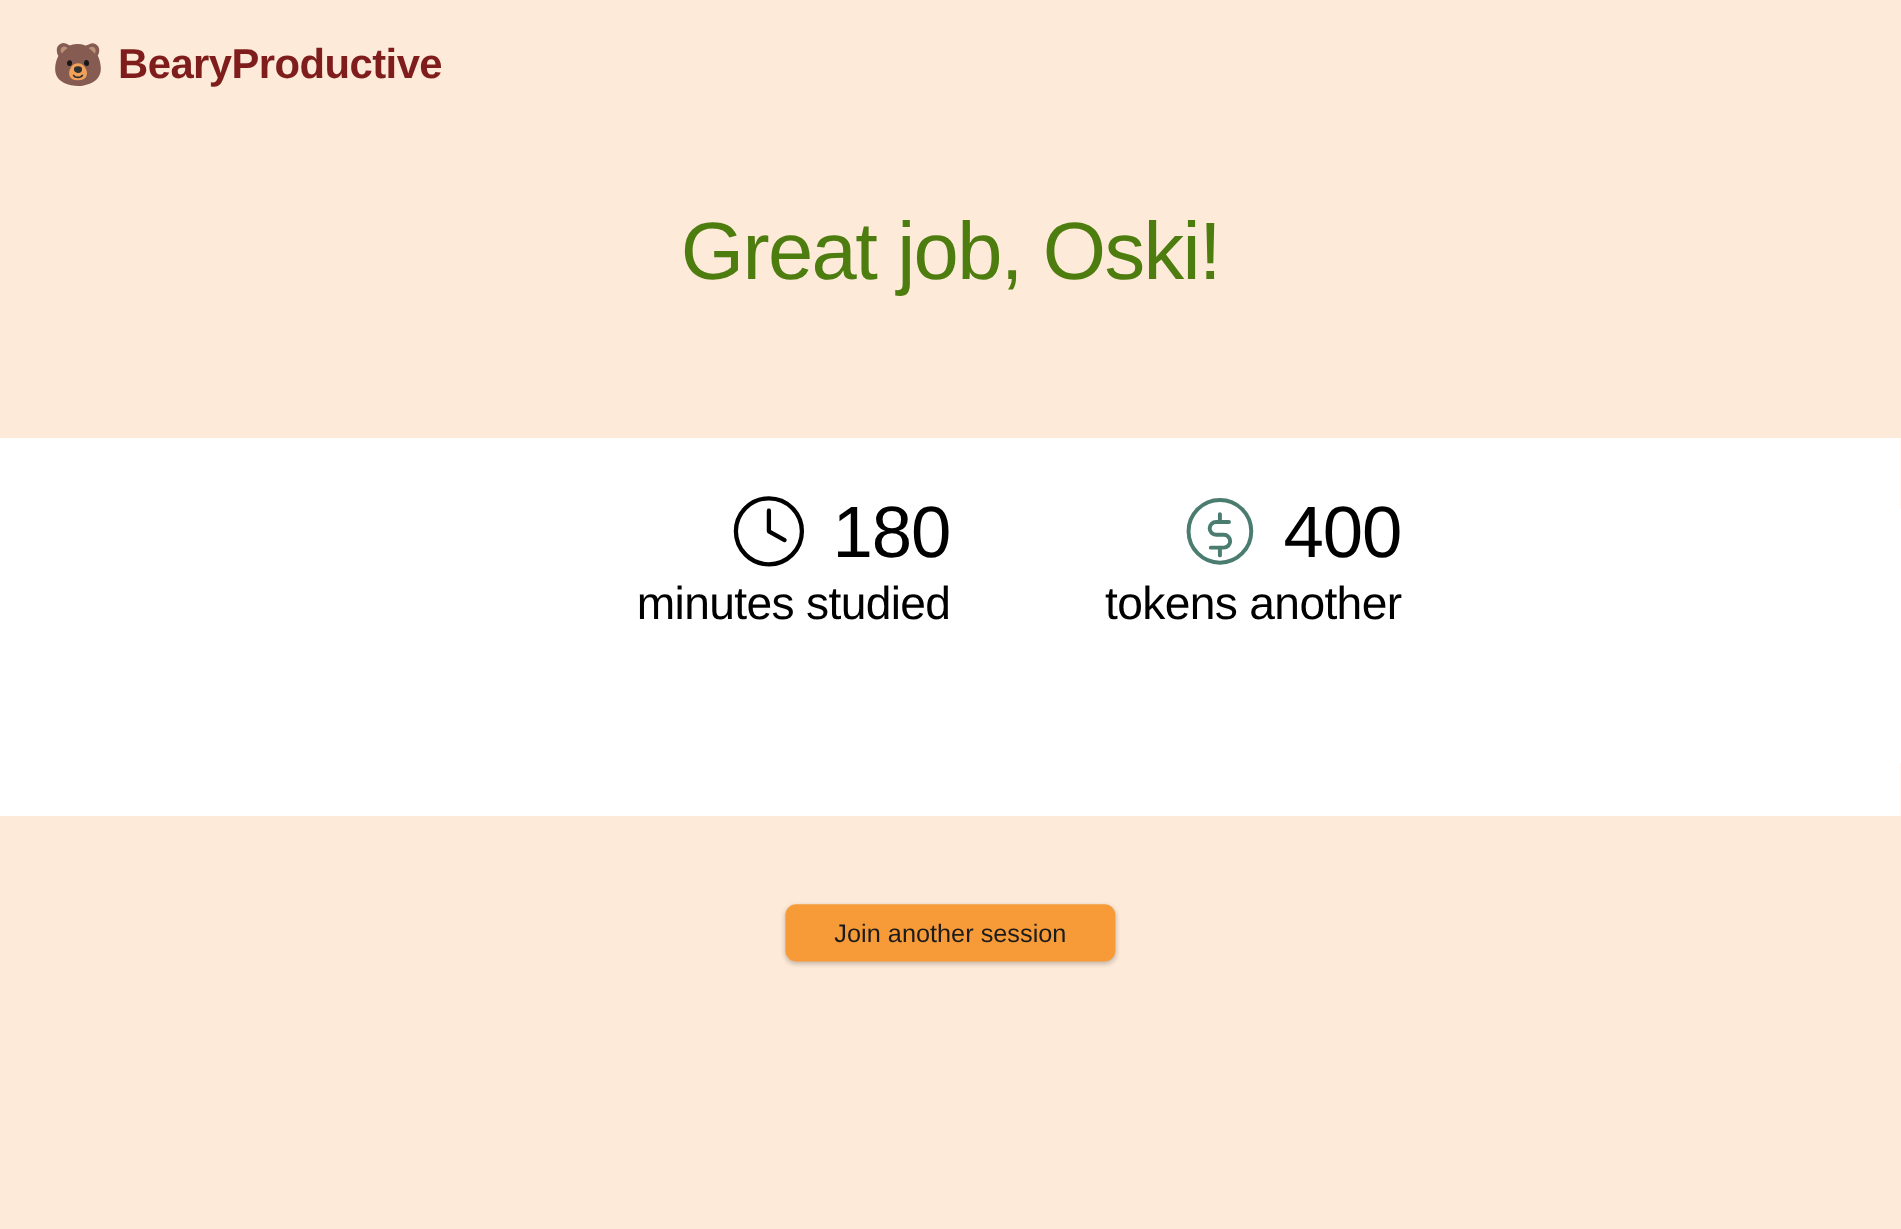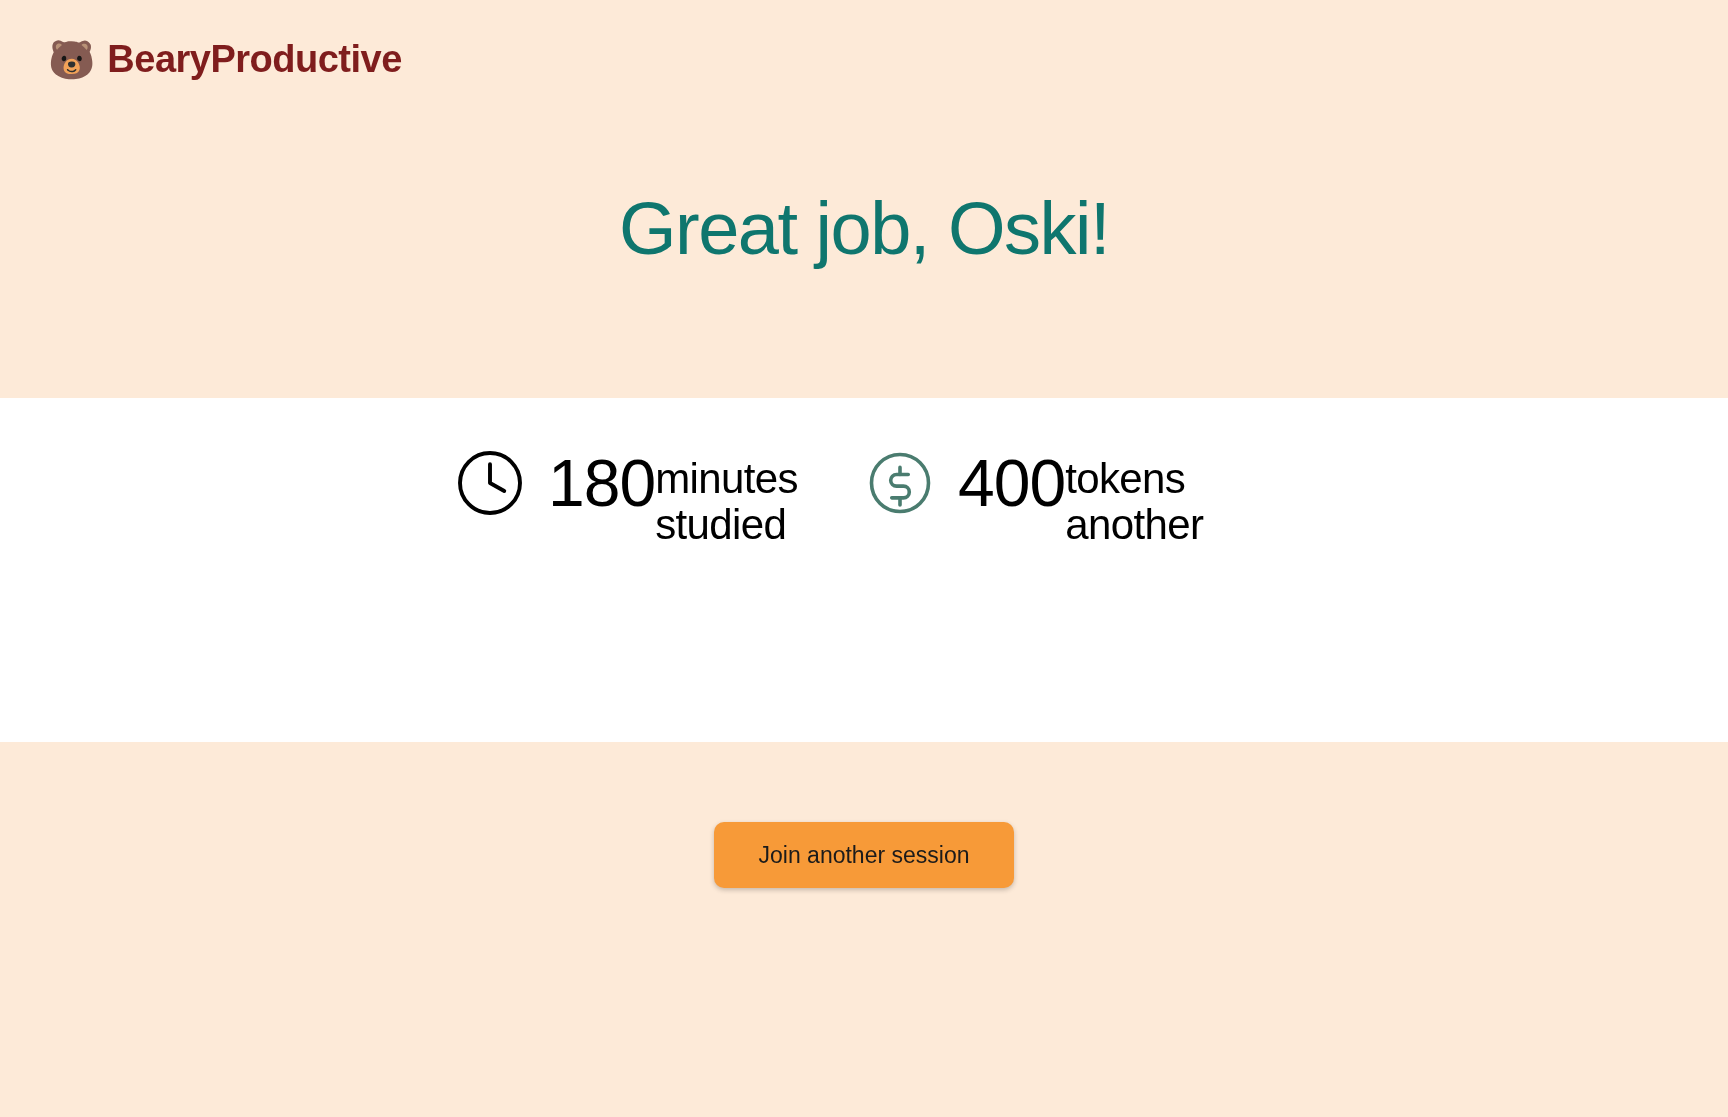--- a/index.html
+++ b/index.html
@@ -62,41 +62,41 @@
 
   .hero-title {
     position: absolute;
     left: 0;
     right: 0;
     top: 190px;
     text-align: center;
     font-size: 74px;
     font-weight: 400;
     letter-spacing: -1.5px;
-    color: #0f766e;
+    color: #4d7c0f;
     line-height: 1.05;
   }
 
   
   .stats-panel {
     height: 344px;
     background: #ffffff;
     flex: none;
     display: flex;
     align-items: flex-start;
     justify-content: center;
     gap: 0;
     padding-top: 42px;
   }
 
   .stat {
     width: 410px;
     display: flex;
-    flex-direction: row;
-    align-items: flex-start;
+    flex-direction: column;
+    align-items: flex-end;
   }
 
   .stat-top {
     display: flex;
     align-items: center;
     justify-content: center;
     gap: 22px;
     height: 86px;
   }
 
@@ -109,21 +109,20 @@
 
   .stat-value {
     font-size: 66px;
     font-weight: 400;
     letter-spacing: -1px;
     line-height: 1;
     color: #000000;
   }
 
   .stat-label {
-    margin-top: 16px;
     font-size: 42px;
     font-weight: 400;
     letter-spacing: -0.6px;
     color: #000000;
     line-height: 1.1;
   }
 
   
   .actions-band {
     flex: 1 1 auto;
@@ -136,21 +135,21 @@
   }
 
   .btn {
     border: none;
     border-radius: 10px;
     font-family: "Liberation Sans", sans-serif;
     font-size: 23px;
     font-weight: 400;
     color: #1b1b1b;
     padding: 0 34px;
-    height: 66px;
+    height: 52px;
     min-width: 300px;
     cursor: pointer;
     box-shadow: 0 2px 5px rgba(0,0,0,0.22);
     display: inline-flex;
     align-items: center;
     justify-content: center;
     line-height: 1;
     white-space: nowrap;
   }
 

